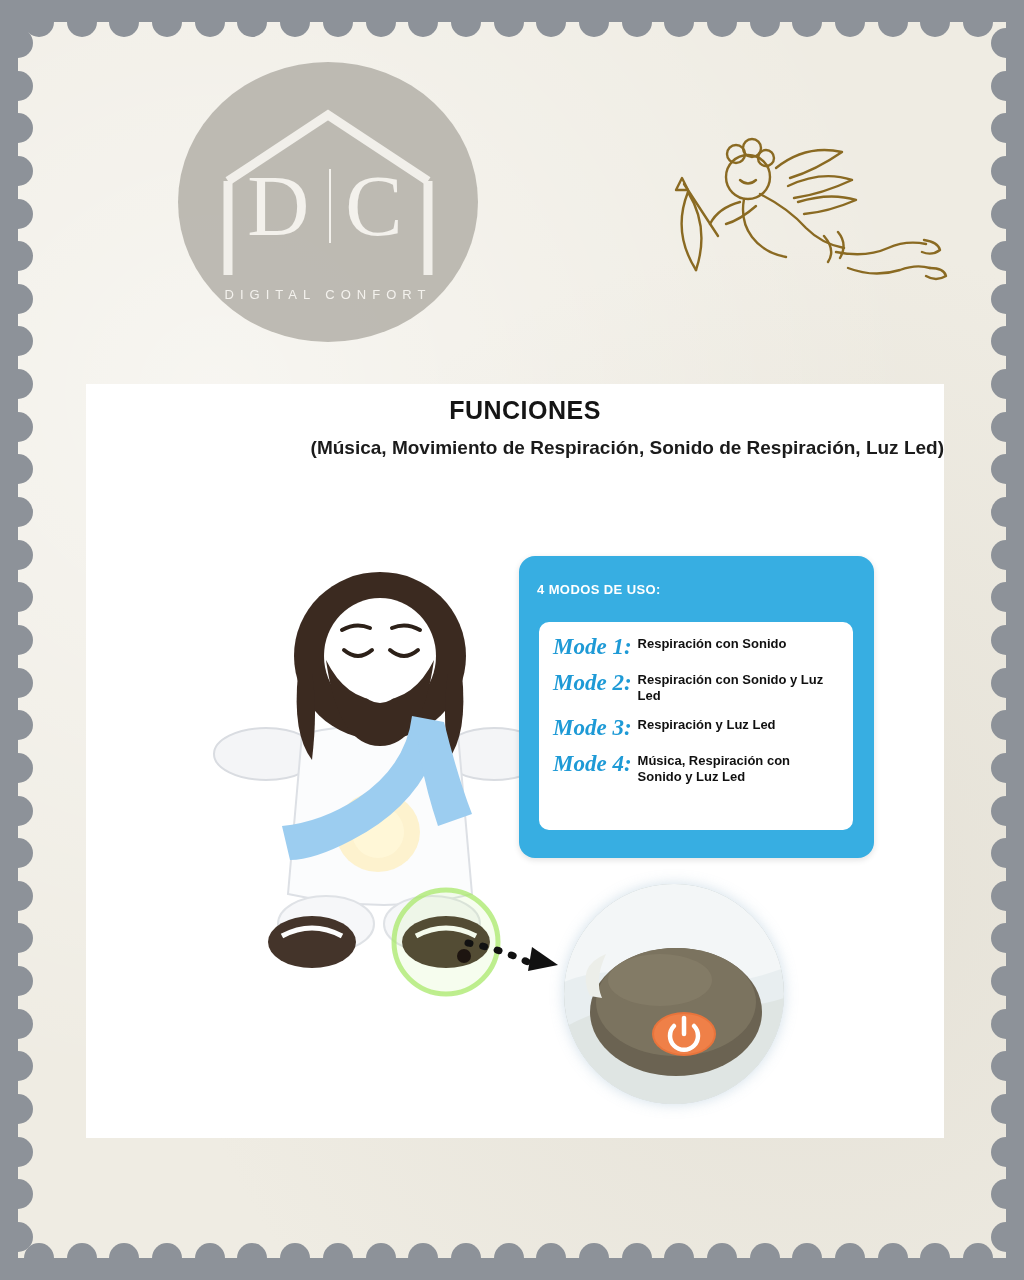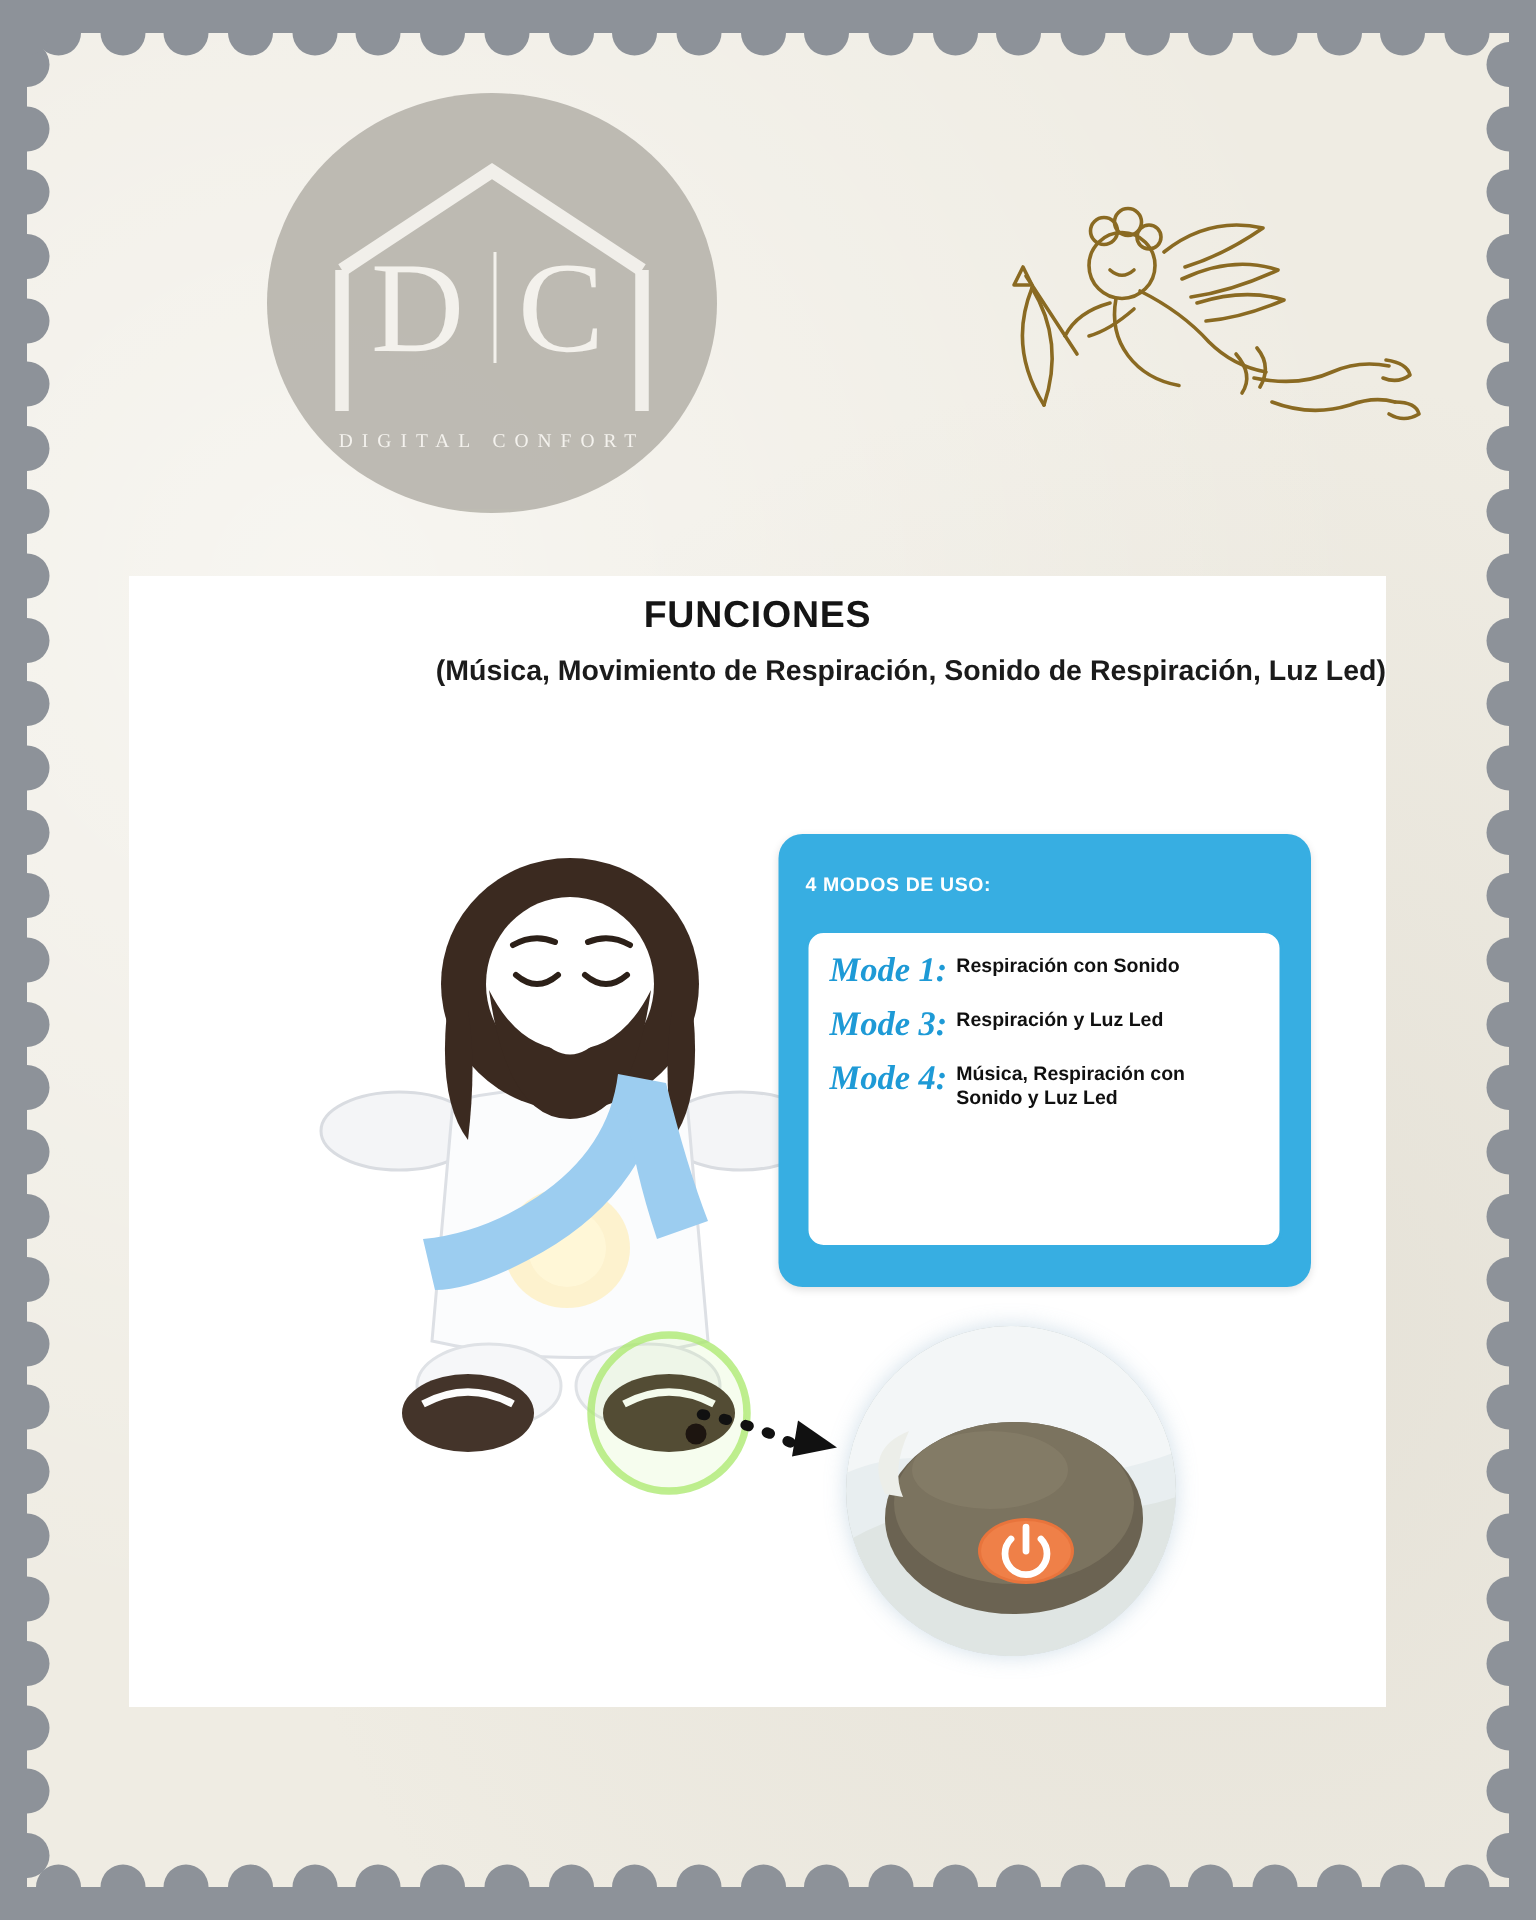--- a/index.html
+++ b/index.html
@@ -103,40 +103,41 @@
   #logo-divider {
     width: 2px;
     height: 74px;
     background: #f3f1ec;
   }
   #logo-sub {
     font-size: 13px;
     letter-spacing: 6px;
     color: #f4f2ee;
     margin-top: 4px;
-    font-family: Liberation Serif, serif;
+    font-family: Liberation Sans, sans-serif;
   }
 
   
   #cupid {
     position: absolute;
     left: 630px;
     top: 110px;
     width: 300px;
     height: 170px;
   }
 
   
   #product-card {
     position: absolute;
     left: 68px;
     top: 362px;
     width: 838px;
     height: 754px;
     background: #ffffff;
+    padding-left: 20px;
   }
   #card-title {
     text-align: center;
     margin-top: 12px;
     font-size: 25px;
     font-weight: bold;
     color: #151515;
     letter-spacing: .5px;
   }
   #card-subtitle {
@@ -491,20 +492,24 @@
 
       <div id="modes-panel">
         <div id="modes-heading">4 MODOS DE USO:</div>
         <div id="modes-box">
 
           <div class="mode-row">
             <span class="mode-label">Mode 1:</span>
             <span class="mode-desc">Respiración con Sonido</span>
           </div>
 
+          <div class="mode-row">
+            <span class="mode-label">Mode 2:</span>
+            <span class="mode-desc">Respiración con Sonido y Luz Led</span>
+          </div>
 
           <div class="mode-row">
             <span class="mode-label">Mode 3:</span>
             <span class="mode-desc">Respiración y Luz Led</span>
           </div>
 
           <div class="mode-row">
             <span class="mode-label">Mode 4:</span>
             <span class="mode-desc" style="max-width:200px;">Música, Respiración con Sonido y Luz Led</span>
           </div>

